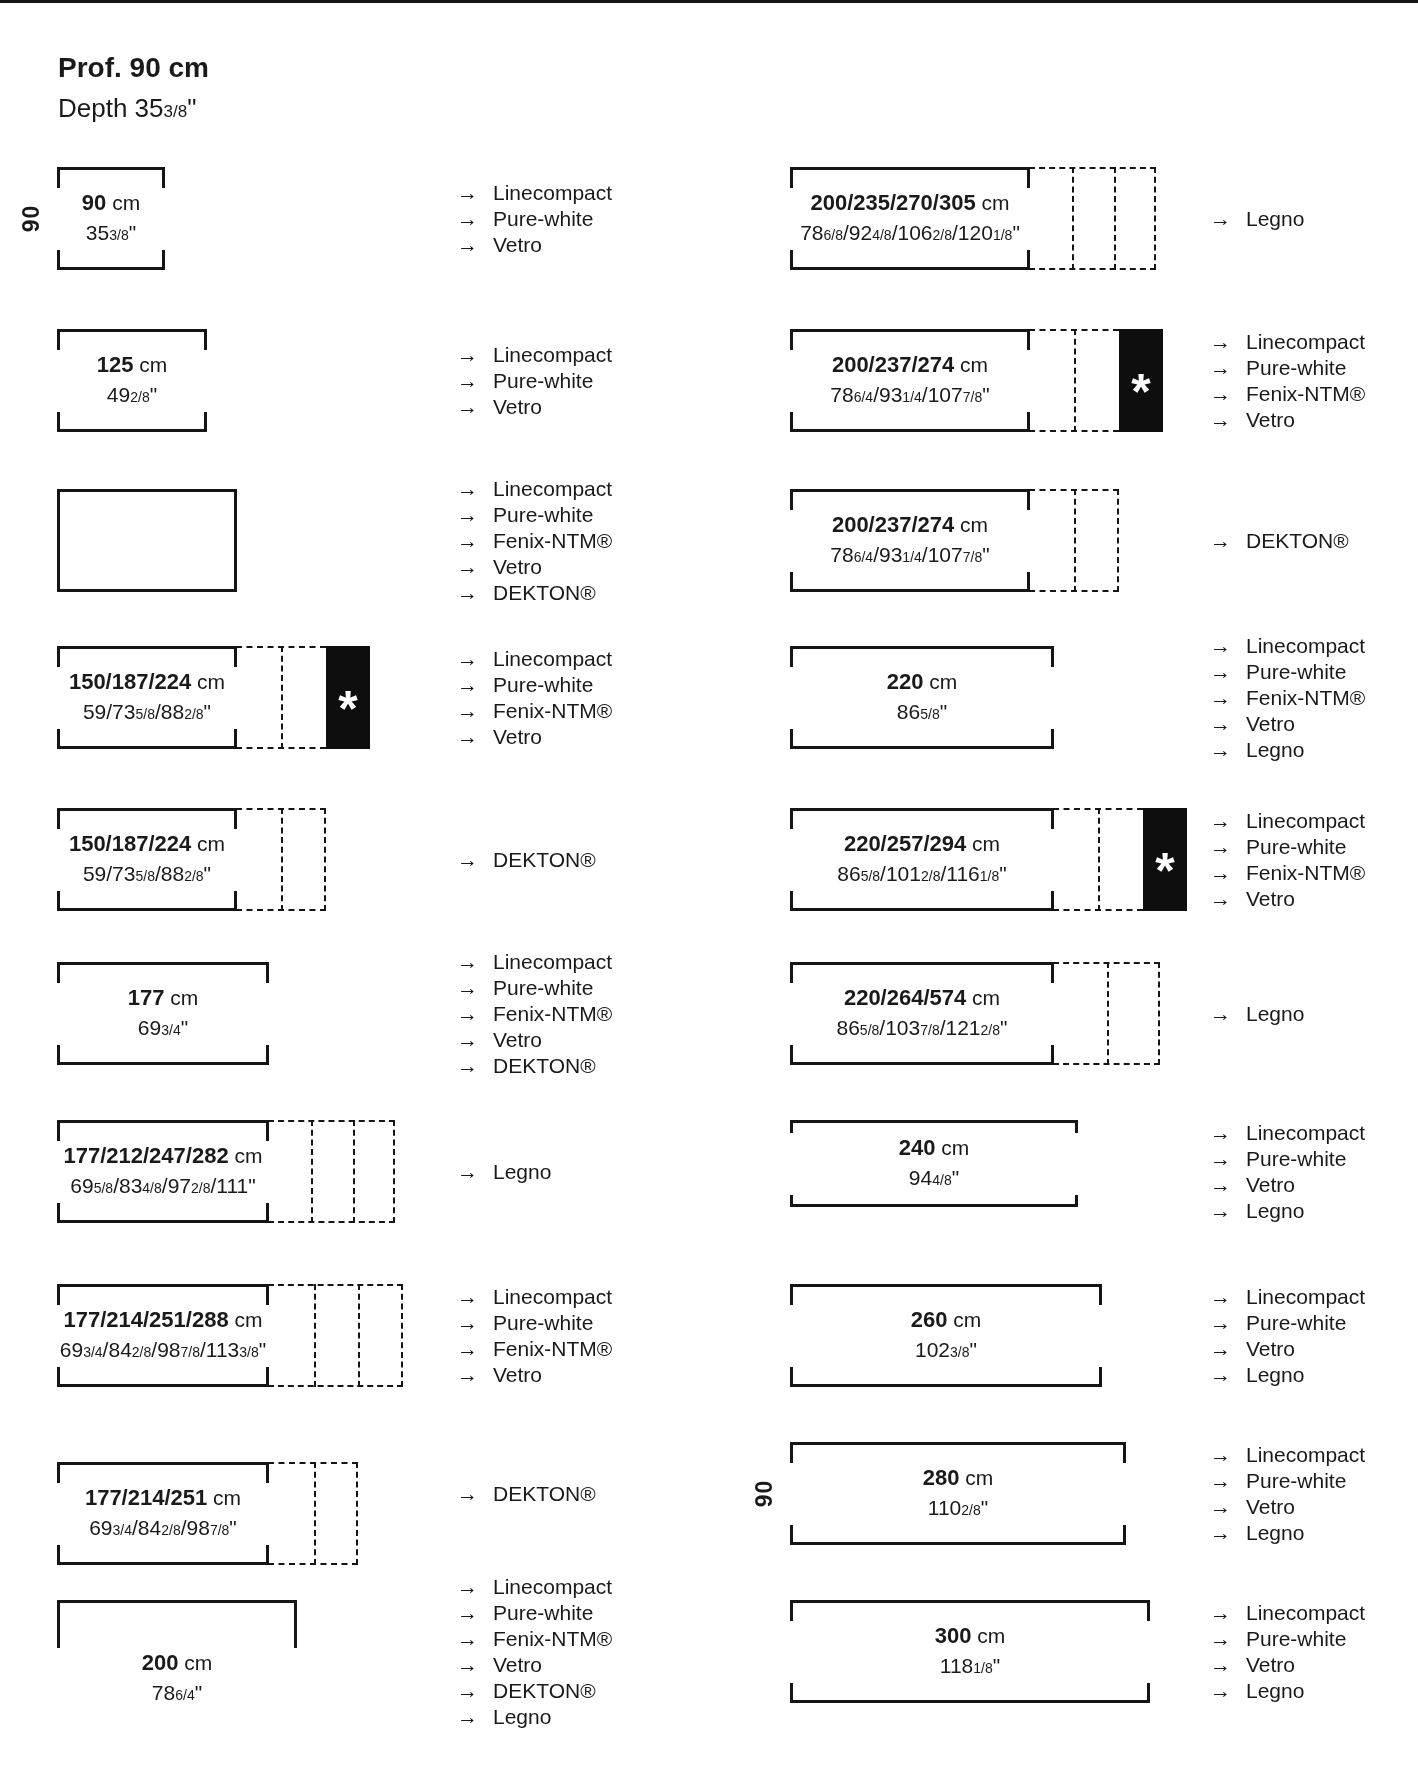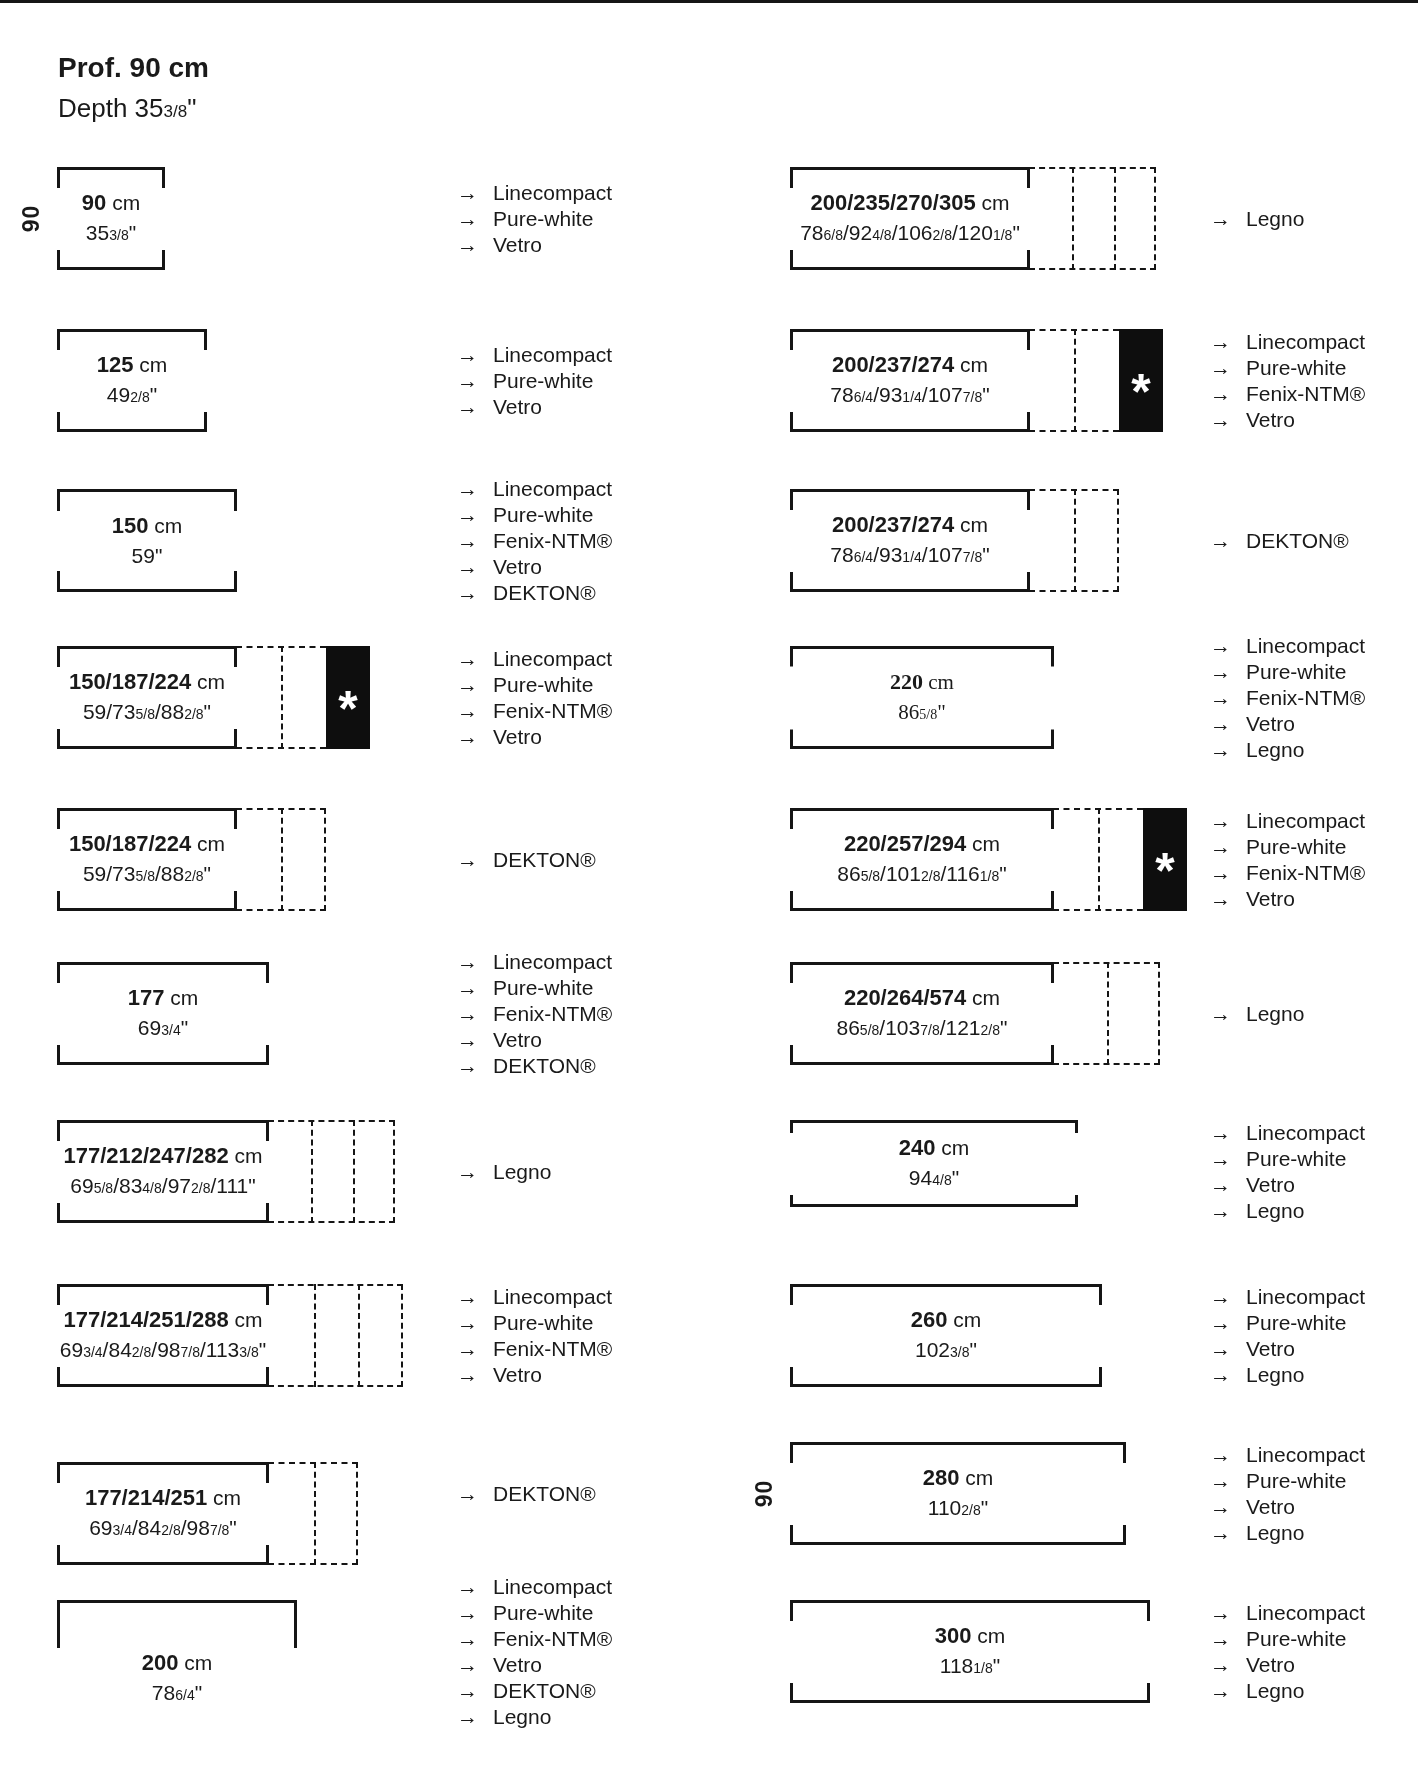--- a/index.html
+++ b/index.html
@@ -82,24 +82,20 @@
         <div class="inchline"><span class="num">49</span><span class="fr">2/8</span><span class="mark">"</span></div>
       </div>
     </div>
     <div class="mats" style="left: 457px; top: 380.5px;">
       <div class="mrow"><span class="arrow">→</span><span class="mlabel">Linecompact</span></div>
       <div class="mrow"><span class="arrow">→</span><span class="mlabel">Pure-white</span></div>
       <div class="mrow"><span class="arrow">→</span><span class="mlabel">Vetro</span></div>
     </div>
     <div class="diagram" style="left: 57px; top: 489px; width: 180px; height: 103px;">
       <div class="solid" style="width: 180px;"></div>
-      <div class="label" style="width: 180px;">
-        <div class="cmline"><span class="cmbold">150</span> <span class="unit">cm</span></div>
-        <div class="inchline"><span class="num">59</span><span class="mark">"</span></div>
-      </div>
     </div>
     <div class="mats" style="left: 457px; top: 540.5px;">
       <div class="mrow"><span class="arrow">→</span><span class="mlabel">Linecompact</span></div>
       <div class="mrow"><span class="arrow">→</span><span class="mlabel">Pure-white</span></div>
       <div class="mrow"><span class="arrow">→</span><span class="mlabel">Fenix-NTM®</span></div>
       <div class="mrow"><span class="arrow">→</span><span class="mlabel">Vetro</span></div>
       <div class="mrow"><span class="arrow">→</span><span class="mlabel">DEKTON®</span></div>
     </div>
     <div class="diagram" style="left: 57px; top: 646px; width: 313px; height: 103px;">
       <div class="solid open" style="width: 180px;"></div>
@@ -253,21 +249,21 @@
       <div class="tick" style="left: 237px; top: 0px;"></div>
       <div class="tick" style="left: 237px; bottom: 0px;"></div>
       <div class="label" style="width: 240px;">
         <div class="cmline"><span class="cmbold">200/237/274</span> <span class="unit">cm</span></div>
         <div class="inchline"><span class="num">78</span><span class="fr">6/4</span>/<span class="num">93</span><span class="fr">1/4</span>/<span class="num">107</span><span class="fr">7/8</span><span class="mark">"</span></div>
       </div>
     </div>
     <div class="mats" style="left: 1210px; top: 540.5px;">
       <div class="mrow"><span class="arrow">→</span><span class="mlabel">DEKTON®</span></div>
     </div>
-    <div class="diagram" style="left: 790px; top: 646px; width: 264px; height: 103px; font-family: Liberation Serif, serif;">
+    <div class="diagram" style="left: 790px; top: 646px; width: 264px; height: 103px;">
       <div class="solid" style="width: 264px;"></div>
       <div class="label" style="width: 264px;">
         <div class="cmline"><span class="cmbold">220</span> <span class="unit">cm</span></div>
         <div class="inchline"><span class="num">86</span><span class="fr">5/8</span><span class="mark">"</span></div>
       </div>
     </div>
     <div class="mats" style="left: 1210px; top: 697.5px;">
       <div class="mrow"><span class="arrow">→</span><span class="mlabel">Linecompact</span></div>
       <div class="mrow"><span class="arrow">→</span><span class="mlabel">Pure-white</span></div>
       <div class="mrow"><span class="arrow">→</span><span class="mlabel">Fenix-NTM®</span></div>

